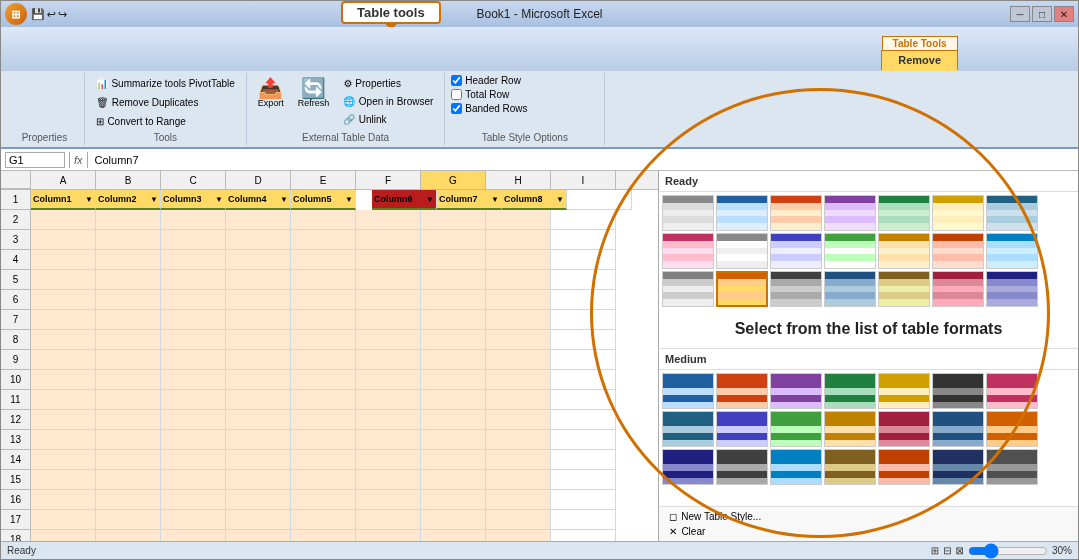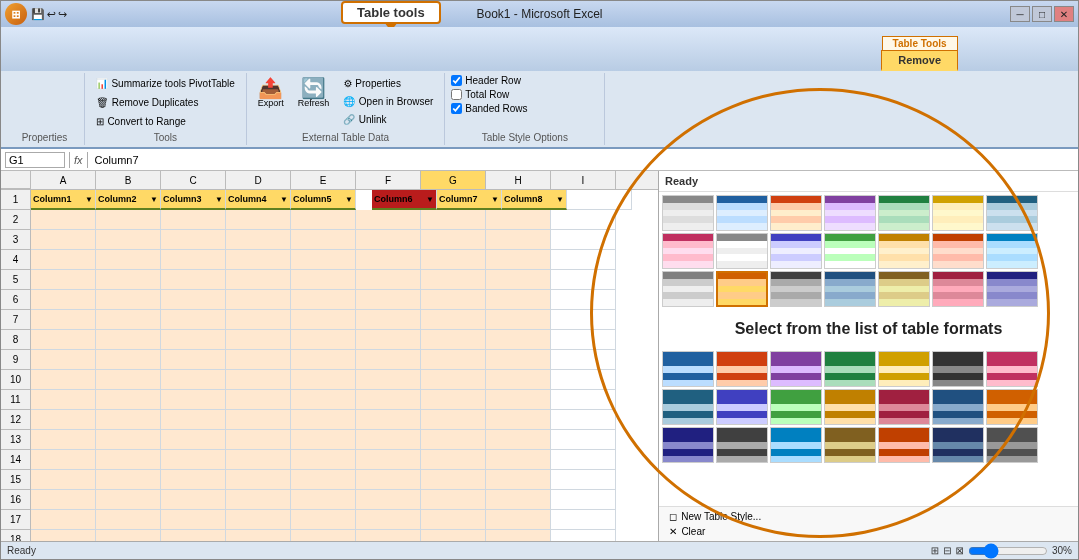--- a/index.html
+++ b/index.html
@@ -576,20 +576,21 @@
               <div style="width: 100%; flex: 1 1 0%; background: rgb(136, 136, 204);"></div>
               <div style="width: 100%; flex: 1 1 0%; background: rgb(170, 170, 221);"></div>
               <div style="width: 100%; flex: 1 1 0%; background: rgb(136, 136, 204);"></div>
               <div style="width: 100%; flex: 1 1 0%; background: rgb(170, 170, 221);"></div>
             </div>
           </div>
 
         <div style="font-size:16px;font-weight:bold;color:#222;text-align:center;padding:8px 16px;line-height:1.4;">Select from the list of table
 formats</div>
 
+        <div style="font-size:11px;font-weight:bold;color:#333;padding:4px 6px;border-bottom:1px solid #ddd;border-top:1px solid #ddd;">Medium</div>
         <div id="medium-grid" style="display:flex;flex-wrap:wrap;padding:3px;gap:2px;">
             <div style="width: 52px; height: 36px; border: 1px solid rgb(204, 204, 204); cursor: pointer; overflow: hidden; display: flex; flex-direction: column;">
               <div style="width: 100%; flex: 1 1 0%; background: rgb(32, 96, 160);"></div>
               <div style="width: 100%; flex: 1 1 0%; background: rgb(32, 96, 160);"></div>
               <div style="width: 100%; flex: 1 1 0%; background: rgb(187, 221, 255);"></div>
               <div style="width: 100%; flex: 1 1 0%; background: rgb(32, 96, 160);"></div>
               <div style="width: 100%; flex: 1 1 0%; background: rgb(187, 221, 255);"></div>
             </div>
             <div style="width: 52px; height: 36px; border: 1px solid rgb(204, 204, 204); cursor: pointer; overflow: hidden; display: flex; flex-direction: column;">
               <div style="width: 100%; flex: 1 1 0%; background: rgb(208, 64, 16);"></div>

